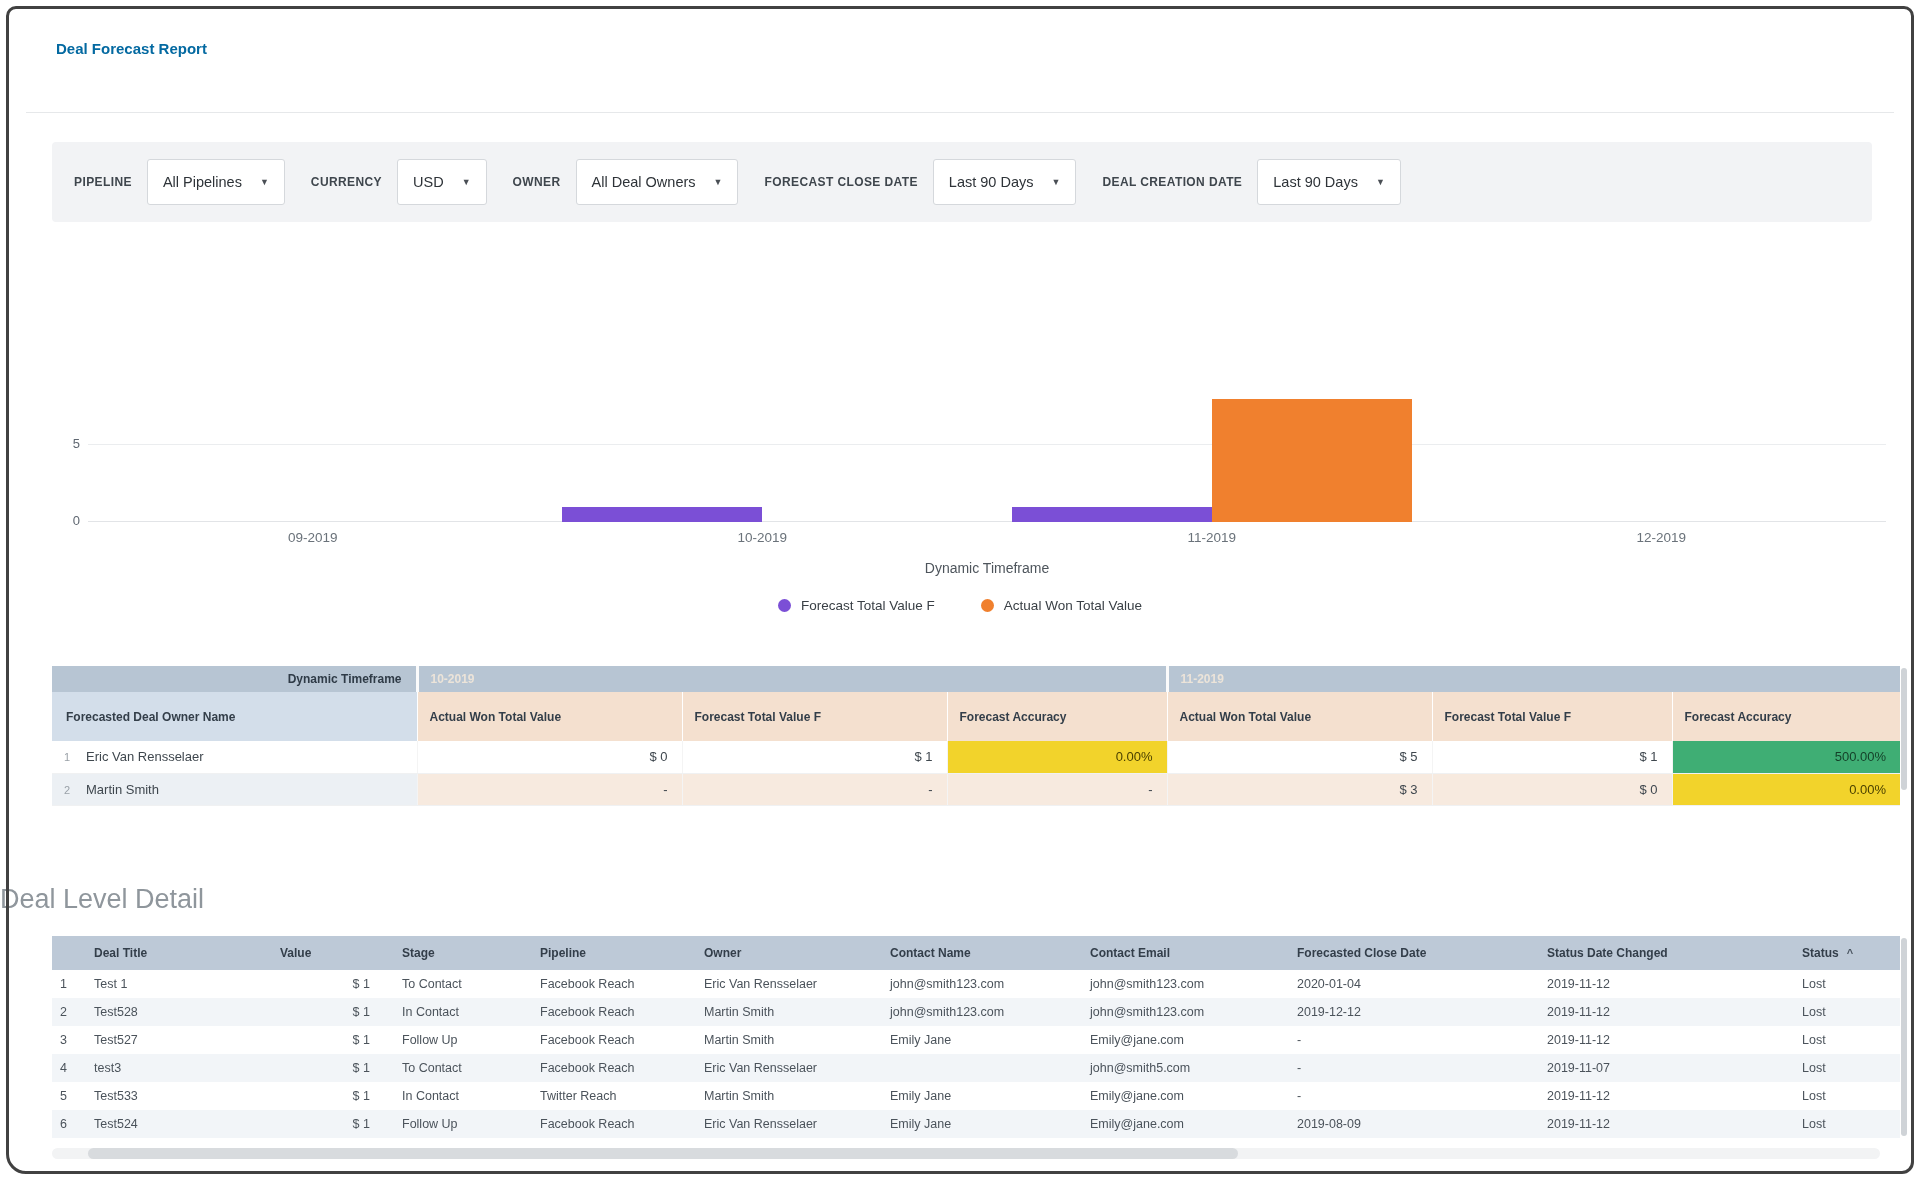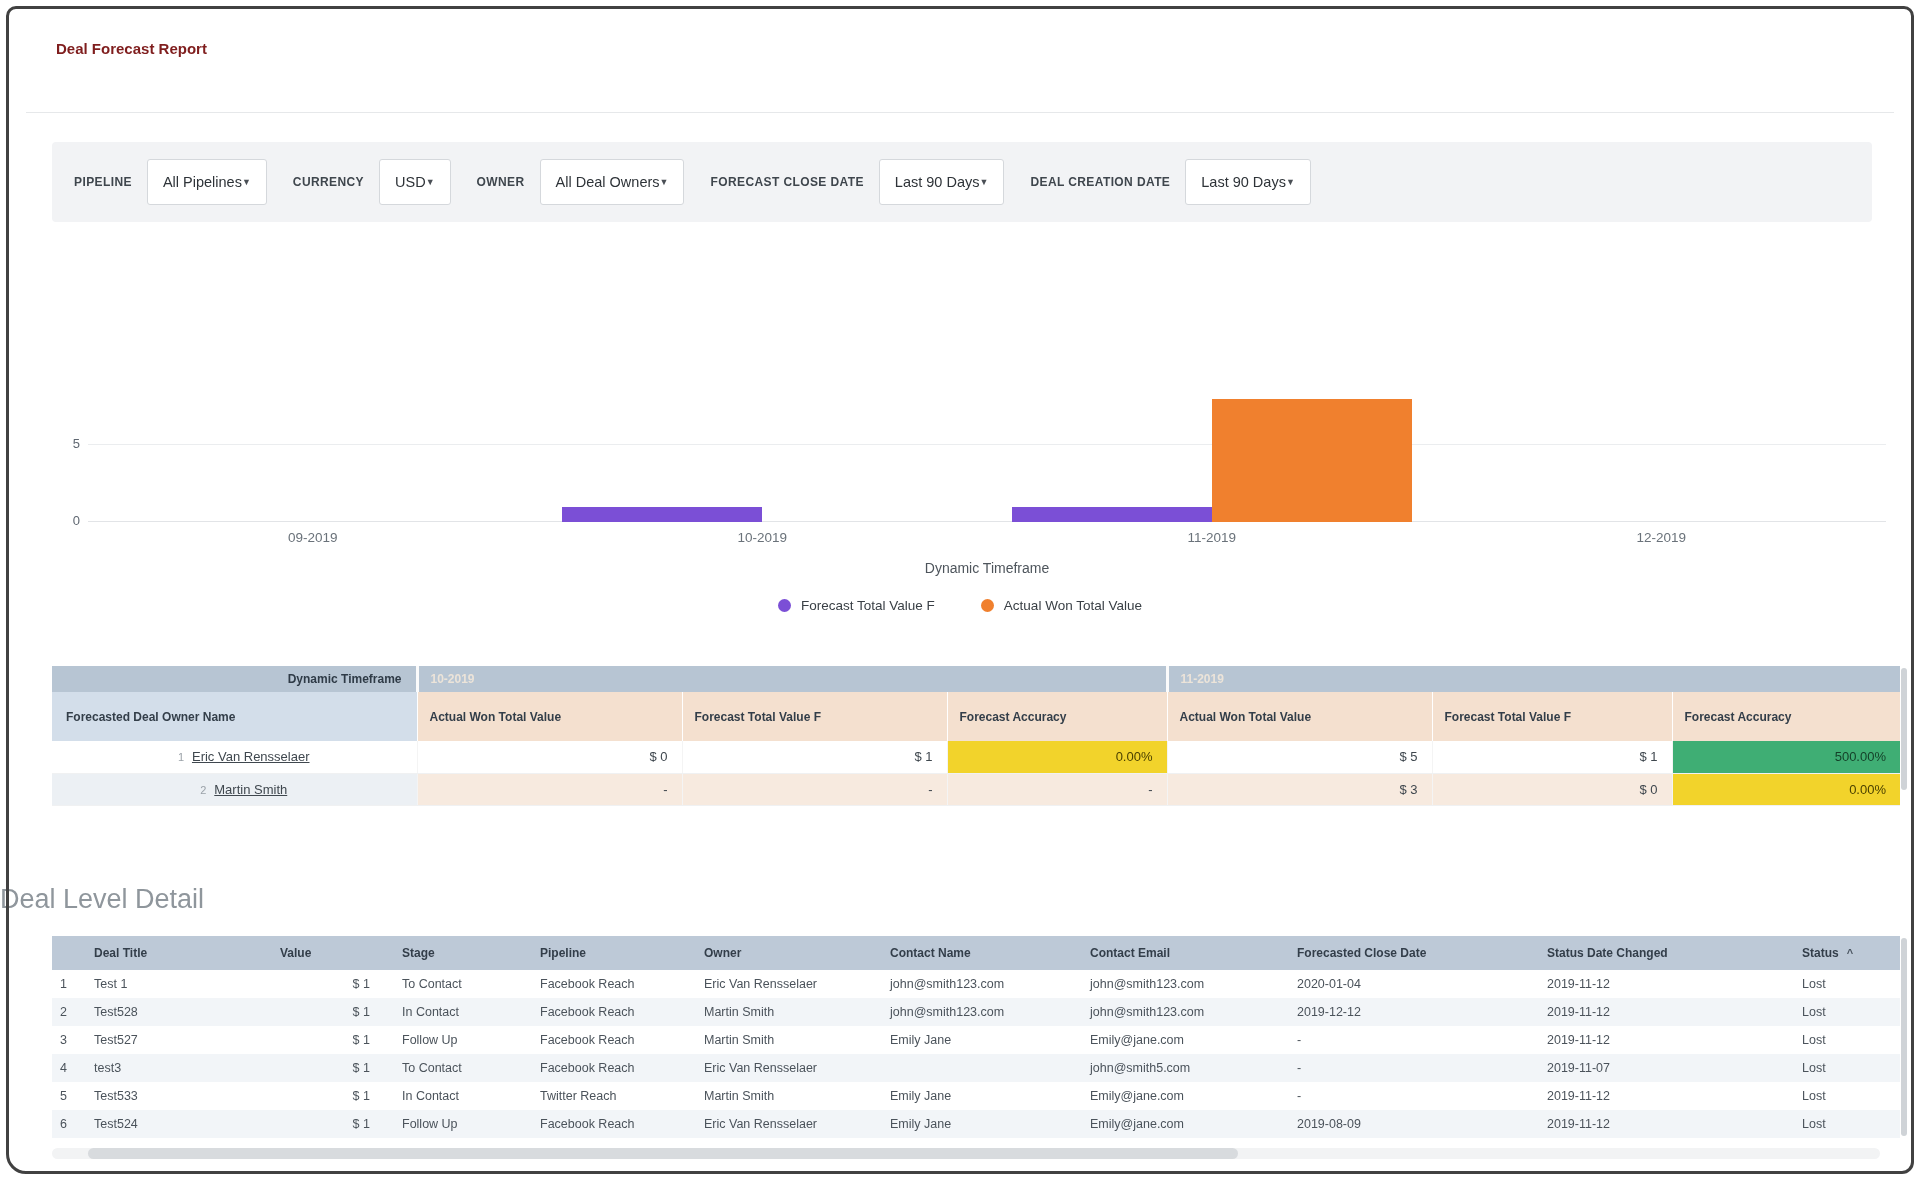--- a/index.html
+++ b/index.html
@@ -2,30 +2,30 @@
 <html><head>
 <meta charset="utf-8">
 <style>
   * { box-sizing: border-box; }
   html,body { margin:0; padding:0; background:#ffffff; }
   body { font-family: "Liberation Sans", sans-serif; }
   #page { position:relative; width:1920px; height:1180px; background:#fff; overflow:hidden; }
   .frame { position:absolute; inset:6px; border:3px solid #414141; border-radius:10px 10px 12px 20px; pointer-events:none; z-index:60; }
 
   
-  .report-title { position:absolute; left:56px; top:40px; font-size:15px; font-weight:bold; color:#7f1d1d; }
+  .report-title { position:absolute; left:56px; top:40px; font-size:15px; font-weight:bold; color:#0369a1; }
   .divider { position:absolute; top:112px; left:26px; right:26px; height:1px; background:#e6e8ea; }
 
   
   .filterbar { position:absolute; top:142px; left:52px; width:1820px; height:80px; background:#f2f3f5;
                border-radius:4px; display:flex; align-items:center; padding:0 22px; gap:26px; }
   .filter { display:flex; align-items:center; gap:15px; }
   .filter-label { font-size:12px; font-weight:bold; color:#3f464d; letter-spacing:.4px; white-space:nowrap; }
   .dropdown { background:#fff; border:1px solid #d5d8dc; border-radius:3px; height:46px; display:flex;
-              align-items:center; padding:0 15px; font-size:14.5px; color:#2e3338; cursor:pointer; white-space:nowrap; }
+              align-items:center; gap:18px; padding:0 15px; font-size:14.5px; color:#2e3338; cursor:pointer; white-space:nowrap; }
   .caret { font-size:9px; color:#4a4f55; }
 
   
   .kpis { position:absolute; top:246px; left:100px; right:10px; display:flex; }
   .kpi { flex:1; text-align:center; }
   .kpi-value { font-size:46px; line-height:1.05; letter-spacing:.5px; }
   .kpi-label { font-size:24px; color:#8d959d; margin-top:9px; }
 
   
   .chart { position:absolute; top:388px; left:0; right:0; height:255px; }
@@ -43,21 +43,21 @@
 
   
   .pivot-wrap { position:absolute; left:52px; top:666px; width:1848px; }
   table { border-collapse:collapse; table-layout:fixed; width:100%; }
   .pivot-wrap th, .pivot-wrap td { overflow:hidden; white-space:nowrap; }
   .ph-corner { height:26px; background:#b7c5d3; font-size:12px; font-weight:bold; color:#2f3b47; text-align:right; padding-right:14px; }
   .ph-group  { height:26px; background:#b7c5d3; font-size:12px; font-weight:bold; color:#ece4d9; text-align:left; padding-left:12px; border-left:3px solid #fbfbfb; }
   .ph-name   { height:49px; background:#d3deea; font-size:12px; font-weight:bold; color:#333e49; text-align:left; padding-left:14px; }
   .ph-val    { height:34px; background:#f4e0cf; font-size:12px; font-weight:bold; color:#333e49; text-align:left; padding-left:12px; border-left:1px solid #fff; }
   .p-row td { height:32px; font-size:13px; color:#3f474e; border-bottom:1px solid #f0f1f2; }
-  .p-name { text-align:center; padding-left:12px;text-decoration:underline; }
+  .p-name { text-align:left; padding-left:12px; }
   .p-num { display:inline-block; width:22px; color:#9aa1a8; font-size:11px; }
   .p-cell { text-align:right; padding-right:14px; border-left:1px solid rgba(0,0,0,0.045); }
   .p-row.odd .p-name { background:#ffffff; }
   .p-row.odd .p-cell { background:#ffffff; }
   .p-row.even .p-name { background:#ecf0f4; }
   .p-row.even .p-cell { background:#f7eadf; }
   .p-row td.hl-yellow { background:#f2d32b !important; color:#4c4200;margin-top:16px; }
   .p-row td.hl-green  { background:#3fae74 !important; color:#143f28; }
 
   

